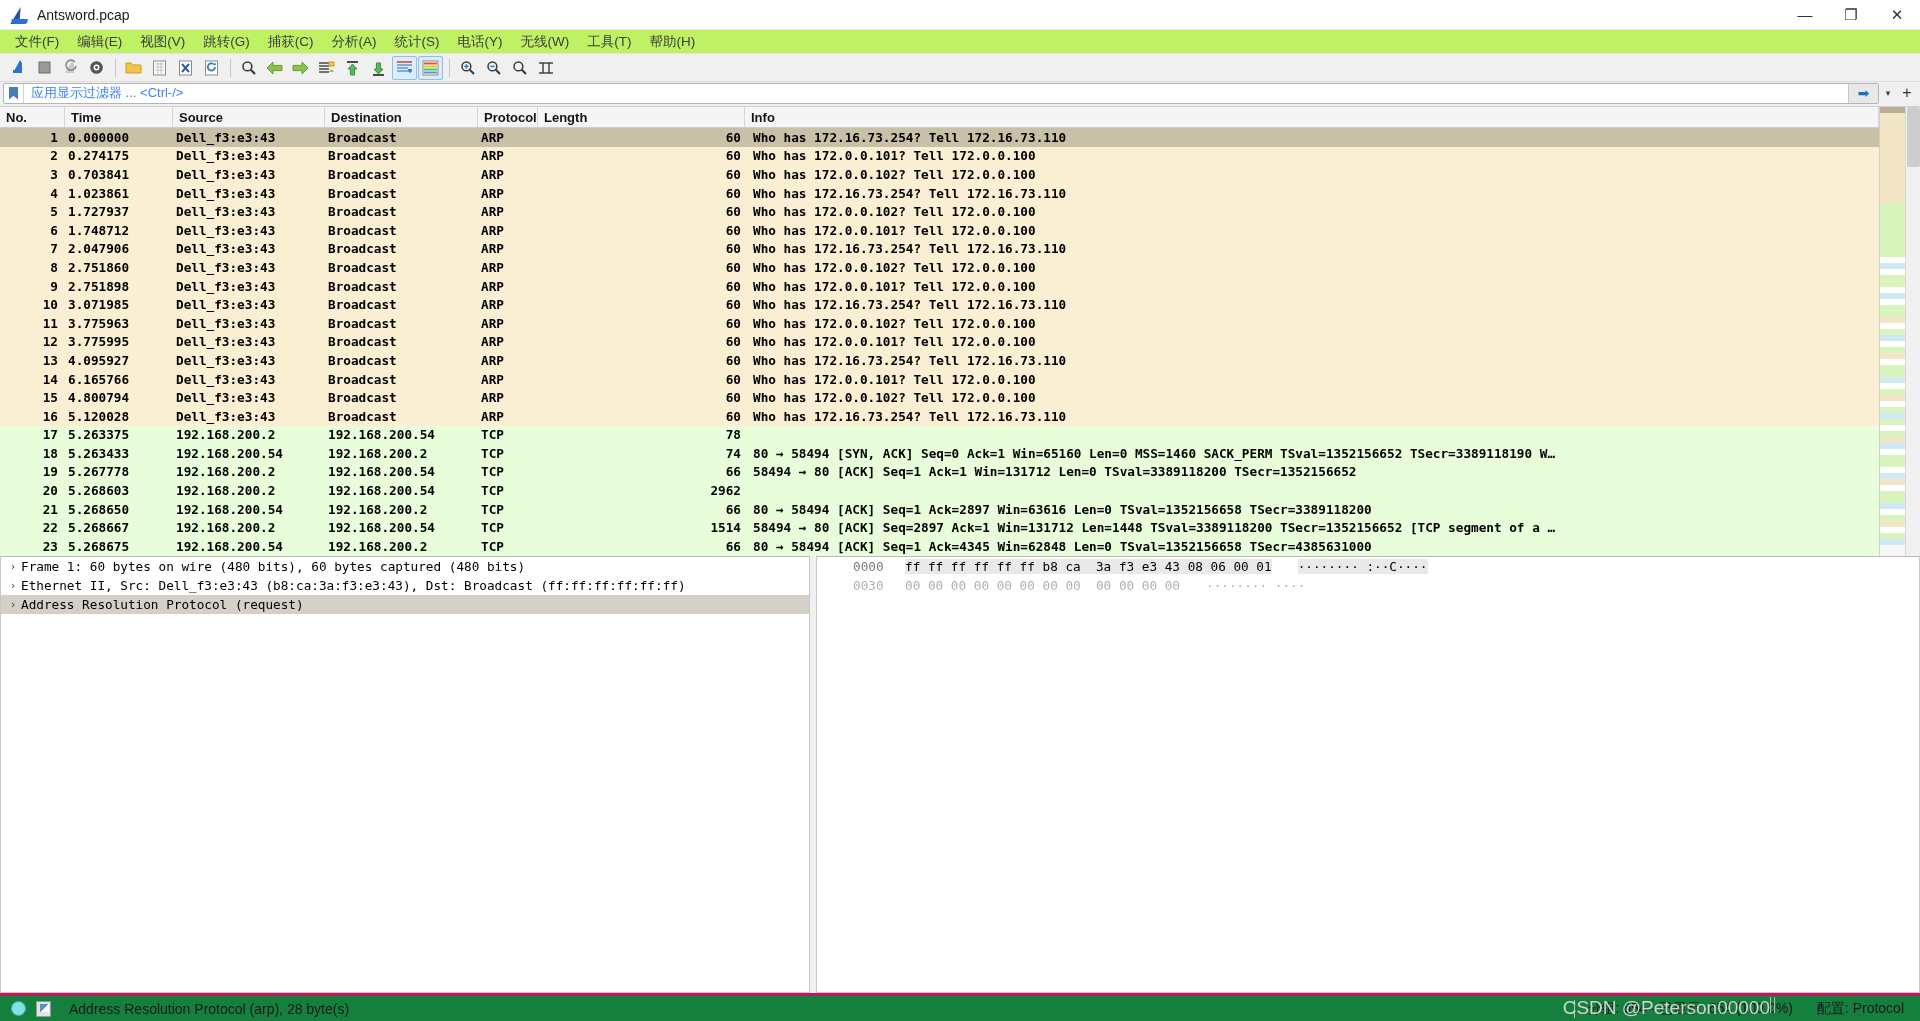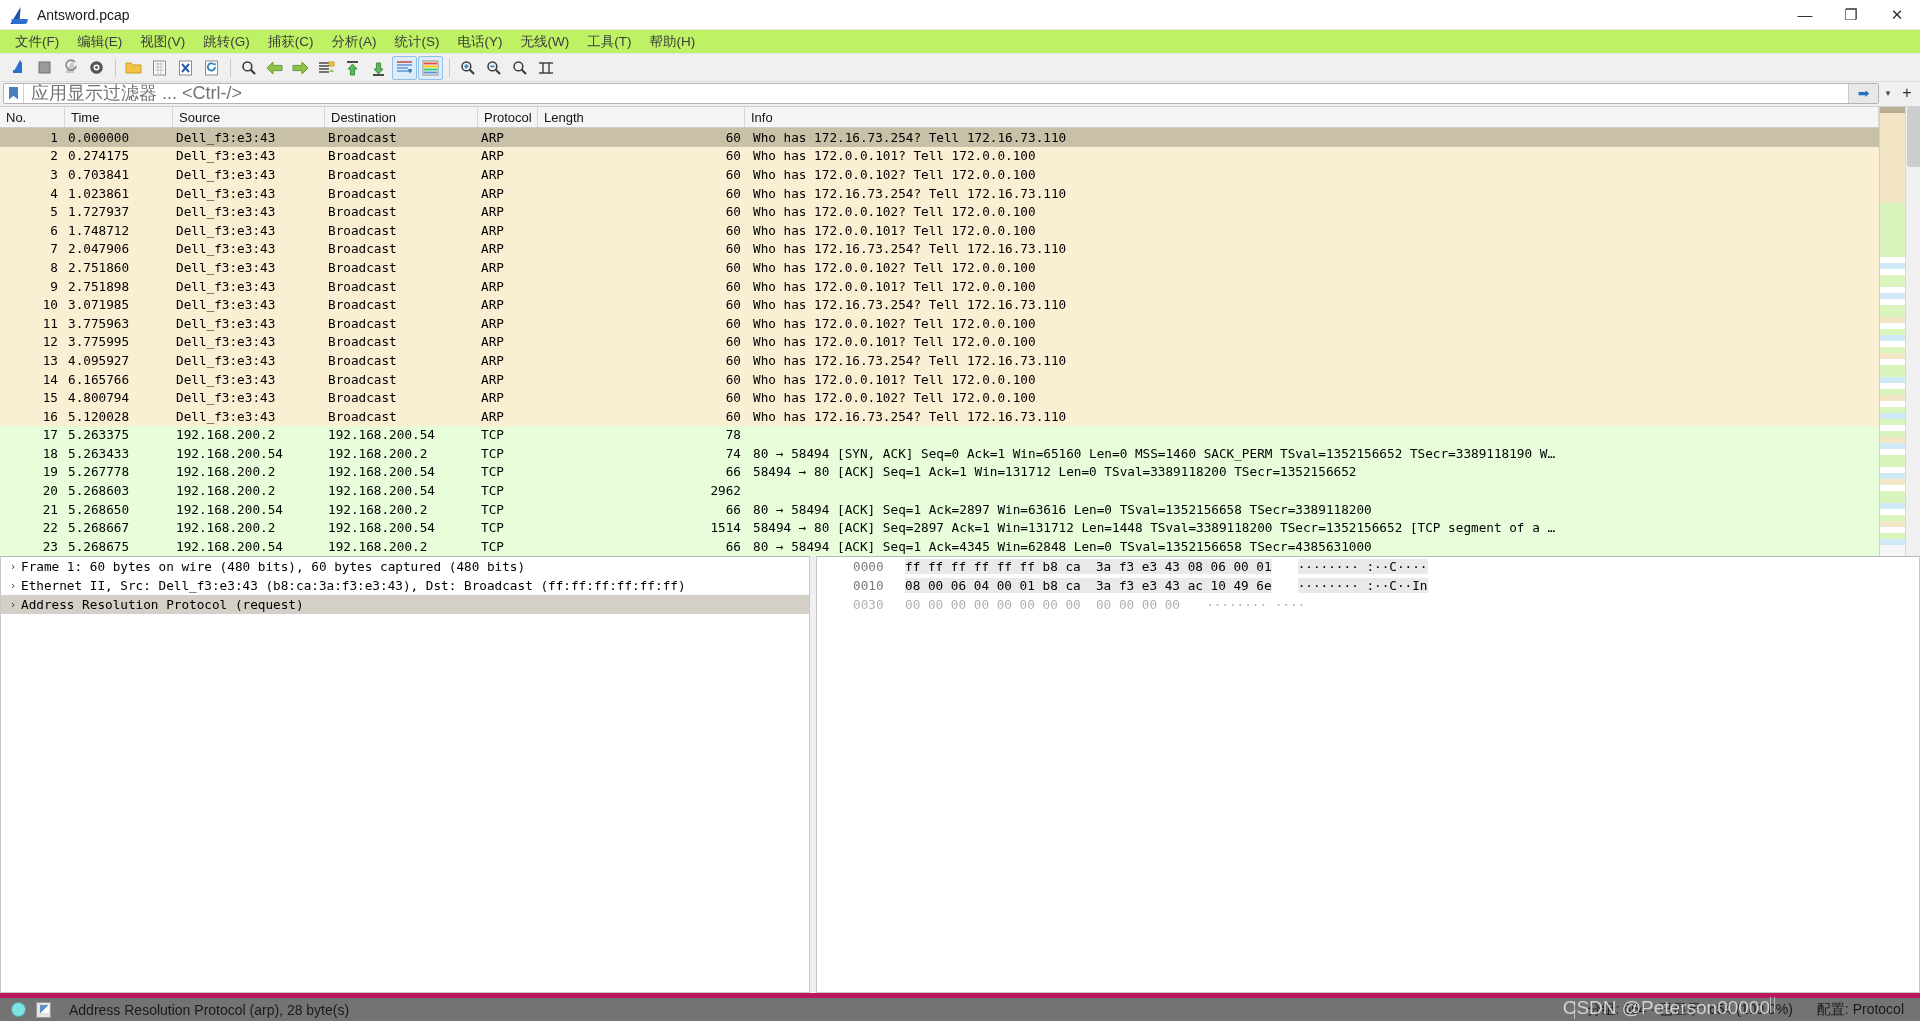--- a/index.html
+++ b/index.html
@@ -64,33 +64,33 @@
   .filter-input-wrap {
     flex: 1; height: 21px; background: #fff; border: 1px solid #b4b4b4;
     display: flex; align-items: center; border-radius: 2px;
   }
   .filter-bookmark {
     width: 20px; height: 19px; display: flex; align-items: center; justify-content: center;
     border-right: 1px solid #d4d4d4; flex: 0 0 20px;
   }
   .bookmark-glyph { width: 9px; height: 13px; background: #4a7ebb; clip-path: polygon(0 0,100% 0,100% 100%,50% 72%,0 100%); }
   .filter-placeholder {
-    font-size: 18px; color: #737373; padding-left: 7px; white-space: nowrap; flex: 1;
+    font-size: 13px; color: #3b82f6; padding-left: 7px; white-space: nowrap; flex: 1;
   }
   .filter-right { display: flex; align-items: center; }
   .filter-arrow {
     width: 30px; height: 19px; background: #e8e8e8; border-left: 1px solid #c8c8c8;
     display: flex; align-items: center; justify-content: center;
   }
   .arrow-glyph { color: #1f6fc4; font-size: 14px; line-height: 1; }
   .filter-caret { width: 18px; text-align: center; font-size: 9px; color: #444; }
   .filter-plus { width: 20px; text-align: center; font-size: 16px; color: #333; }
 
   
-  .packet-pane { flex: 0 0 435px; display: flex; background: #4c1d95; border-top: 1px solid #d0d0d0; position: relative; }
+  .packet-pane { flex: 0 0 435px; display: flex; background: #4c1d95; border-top: 1px solid #d0d0d0; position: relative; font-weight: bold; }
   .packet-main { flex: 1; display: flex; flex-direction: column; overflow: hidden; }
   .col-header { height: 21px; display: flex; background: #f5f5f5; border-bottom: 1px solid #ccc; flex: 0 0 21px; }
   .col-header .ch {
     font-size: 13px; color: #141414; padding-left: 6px; line-height: 21px;
     border-right: 1px solid #d6d6d6; white-space: nowrap; overflow: hidden;
   }
   .rows { flex: 1; overflow: hidden; font-family: "DejaVu Sans Mono", "Liberation Mono", monospace; }
   .prow { height: 18.6px; display: flex; align-items: center; font-size: 12.7px; color: #000; white-space: nowrap; }
   .prow .c { overflow: hidden; white-space: nowrap; }
   .c-no   { width: 65px;  text-align: right; padding-right: 7px; }
@@ -126,22 +126,22 @@
   }
   .hrow { height: 19px; display: flex; align-items: center; font-size: 12.7px; padding-left: 36px; }
   .h-off { width: 52px; color: #7a7a7a; }
   .h-bytes { color: #000; white-space: pre; }
   .h-ascii { color: #000; white-space: pre; margin-left: 26px; }
   .h-dim .h-off, .h-dim .h-bytes, .h-dim .h-ascii { color: #b0b0b0; }
   .h-hl { background: #e9e9e9; }
 
   
   .statusbar {
-    height: 28px; flex: 0 0 28px; background: #737373; display: flex; align-items: center;
-    border-top: 5px solid #be185d; position: relative;
+    height: 28px; flex: 0 0 28px; background: #15803d; display: flex; align-items: center;
+    border-top: 3px solid #be185d; position: relative;
   }
   .sb-icon-circle {
     width: 15px; height: 15px; border-radius: 50%; background: #7fe3e3; border: 1px solid #4fa8a8;
     margin-left: 11px; flex: 0 0 15px;
   }
   .sb-icon-note {
     width: 15px; height: 16px; background: #e3e3e3; border: 1px solid #9a9a9a;
     margin-left: 10px; position: relative; flex: 0 0 15px;
   }
   .sb-icon-note:after {
@@ -677,25 +677,20 @@
           <span>Address Resolution Protocol (request)</span>
         </div>
       </div>
     <div class="hex-gap"></div>
     <div class="hex-pane" id="hexpane">
         <div class="hrow">
           <span class="h-off">0000</span>
           <span class="h-bytes h-hl">ff ff ff ff ff ff b8 ca  3a f3 e3 43 08 06 00 01</span>
           <span class="h-ascii h-hl">········ :··C····</span>
         </div>
-        <div class="hrow">
-          <span class="h-off">0010</span>
-          <span class="h-bytes h-hl">08 00 06 04 00 01 b8 ca  3a f3 e3 43 ac 10 49 6e</span>
-          <span class="h-ascii h-hl">········ :··C··In</span>
-        </div>
         <div class="hrow h-dim">
           <span class="h-off">0030</span>
           <span class="h-bytes">00 00 00 00 00 00 00 00  00 00 00 00</span>
           <span class="h-ascii">········ ····</span>
         </div>
       </div>
   </div>
 
   <div class="statusbar">
     <div class="sb-icon-circle"></div>

